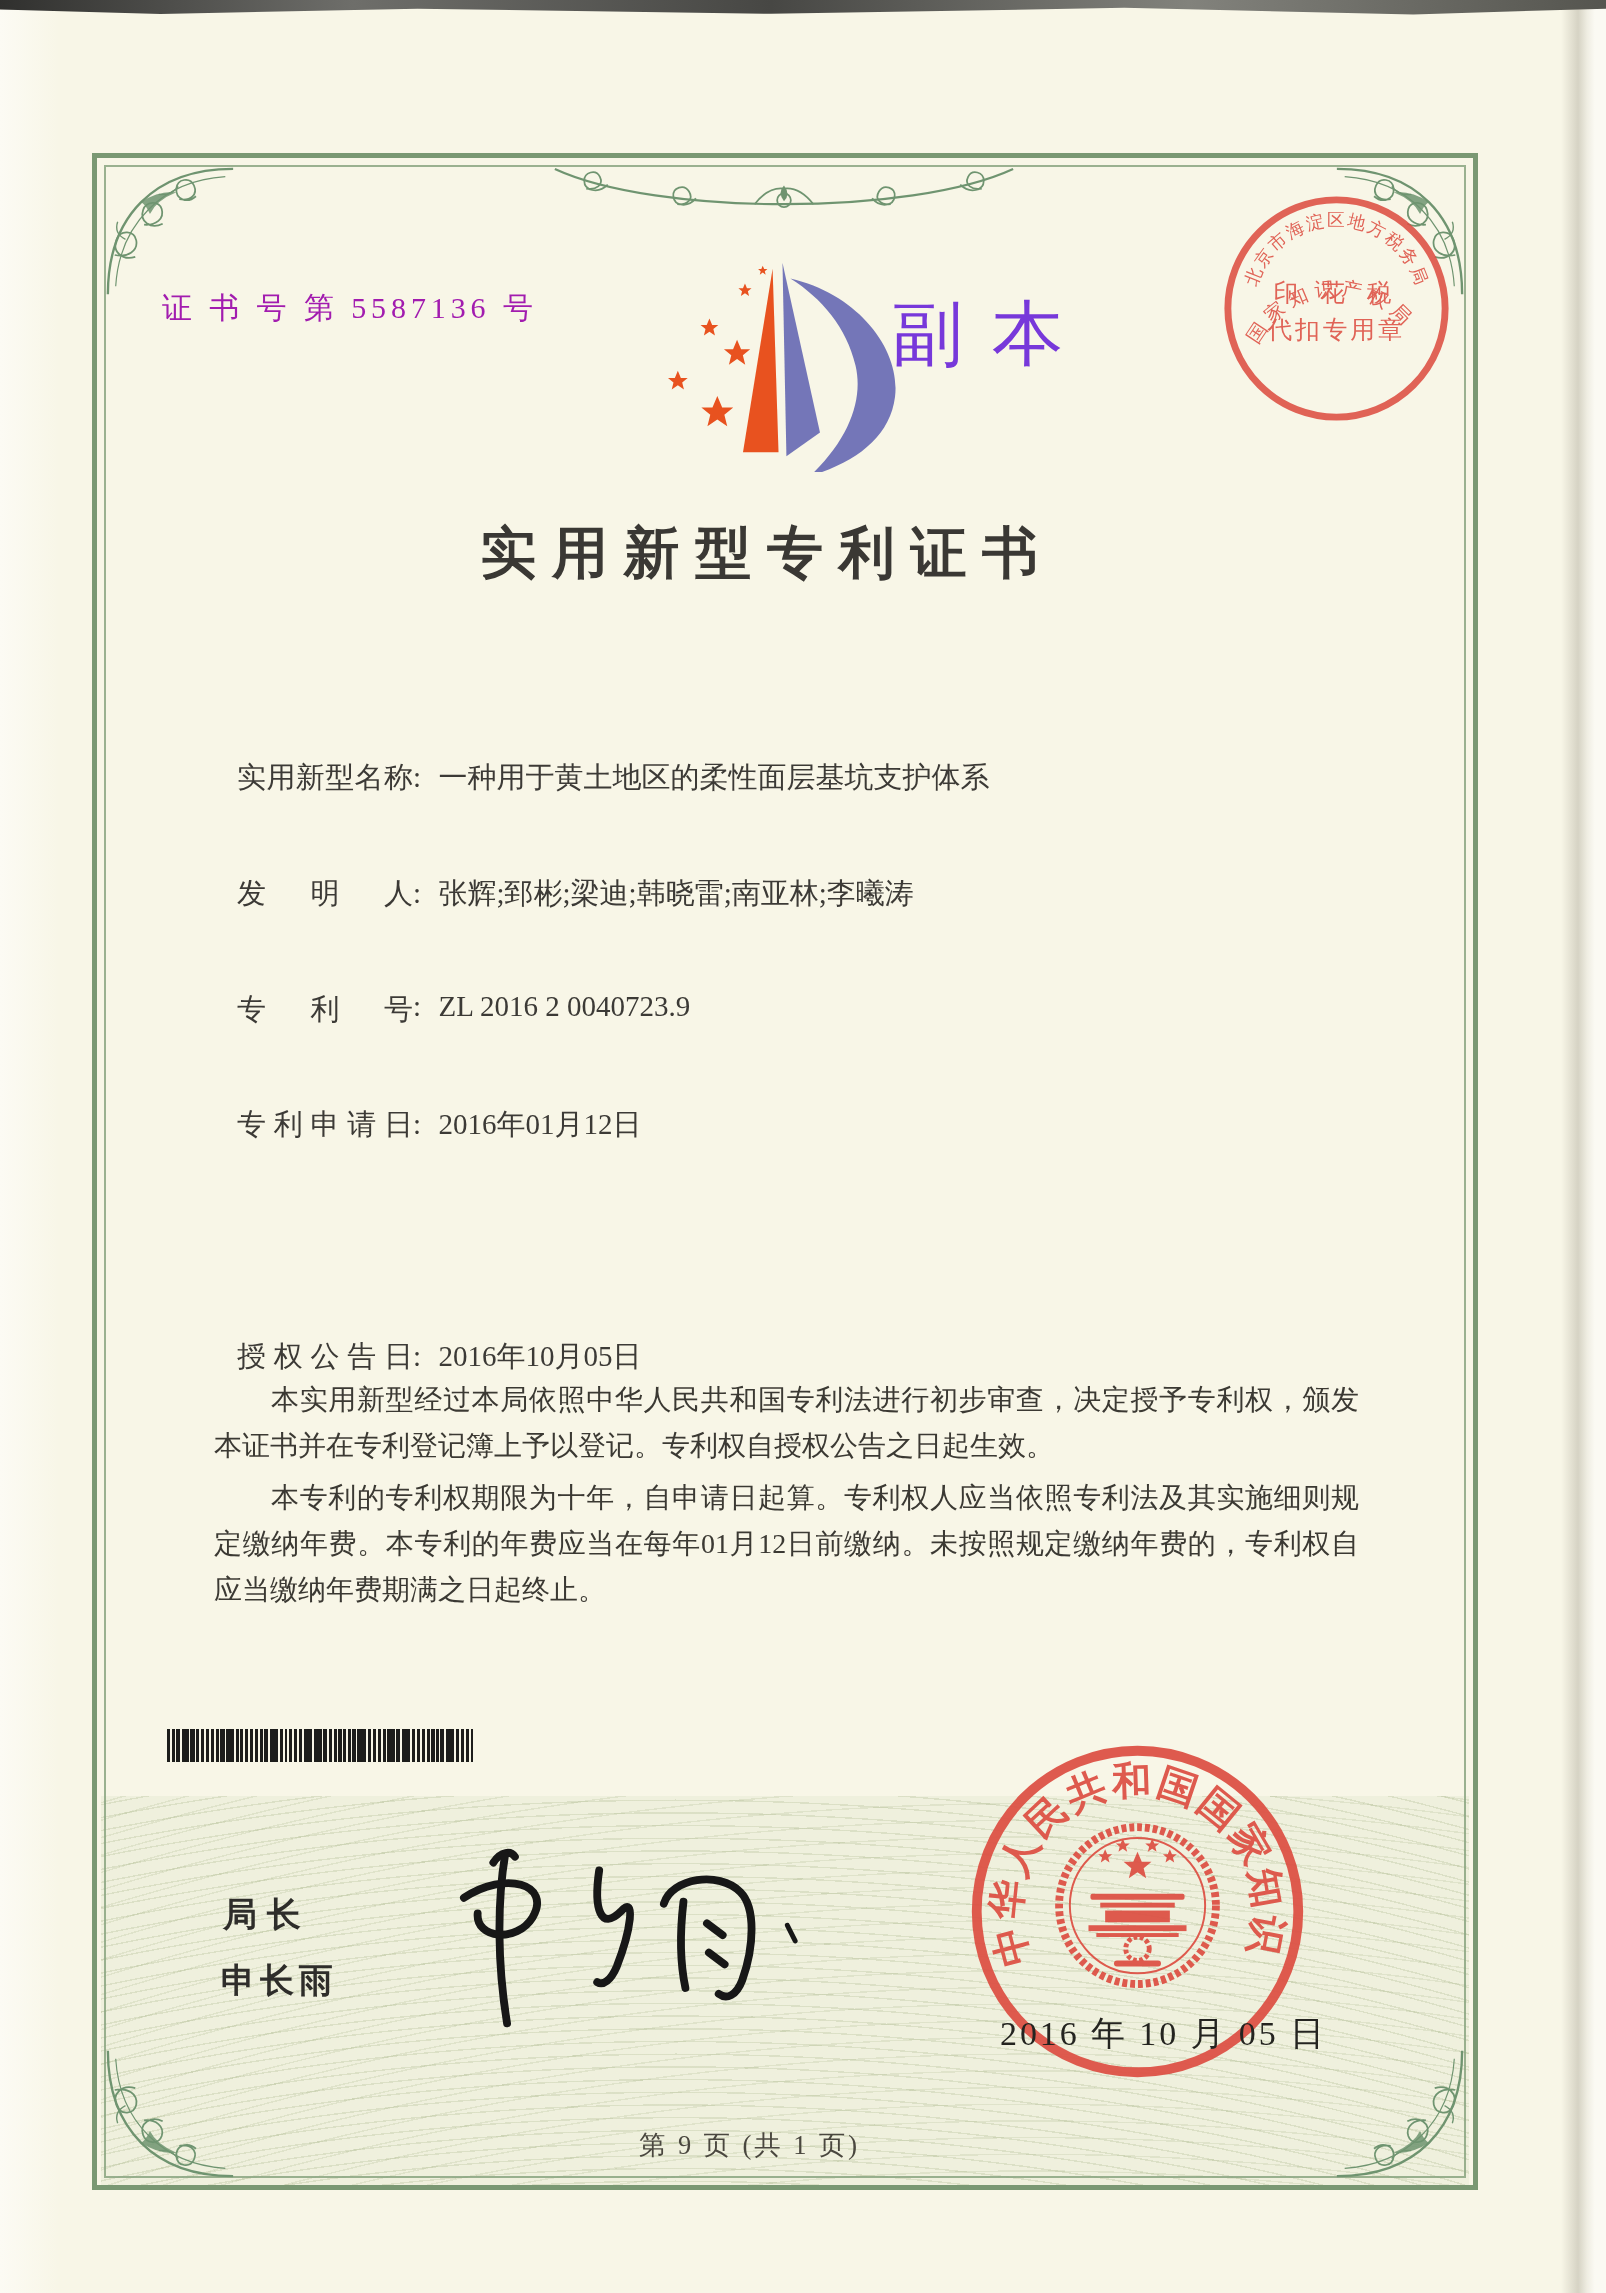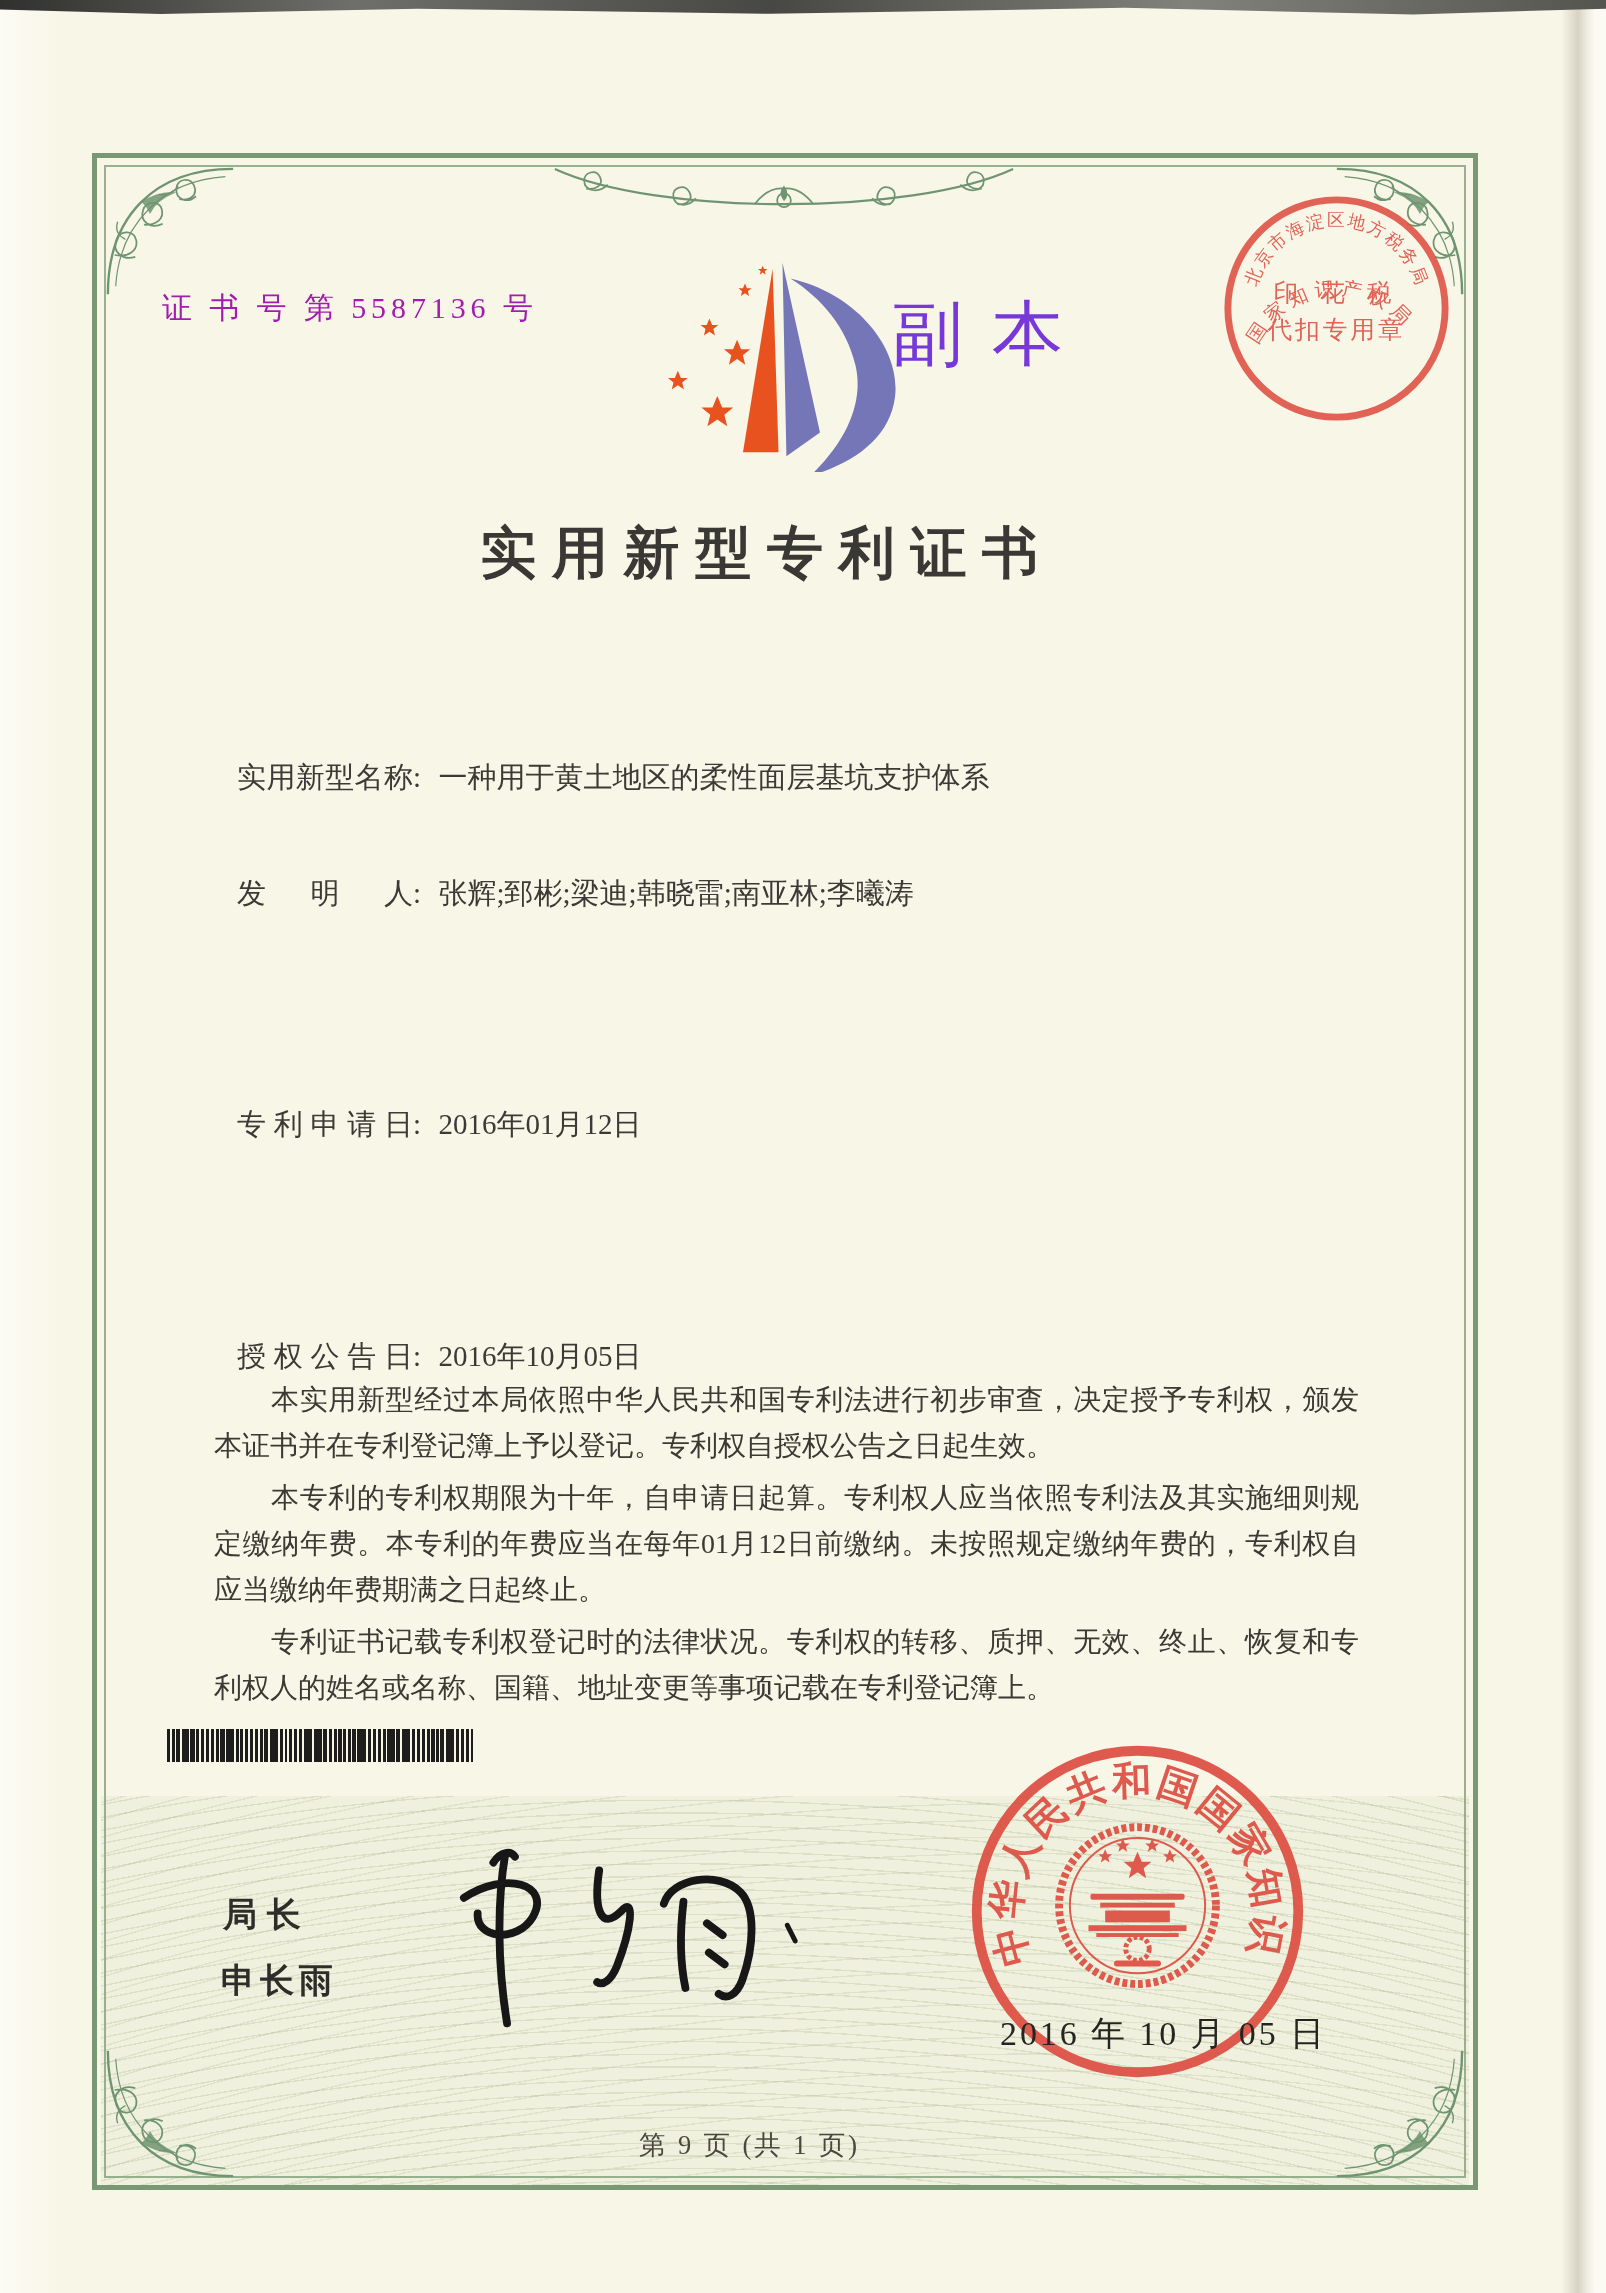--- a/index.html
+++ b/index.html
@@ -153,31 +153,33 @@
   </svg>
 
   <div class="abs title">实用新型专利证书</div>
 
   <div class="abs field f1">
     <span class="flabel">实用新型名称</span><span class="fcolon">: </span><span>一种用于黄土地区的柔性面层基坑支护体系</span>
   </div>
   <div class="abs field f2">
     <span class="flabel">发 明 人</span><span class="fcolon">: </span><span>张辉;郅彬;梁迪;韩晓雷;南亚林;李曦涛</span>
   </div>
+  <div class="abs field f3">
+    <span class="flabel">专 利 号</span><span class="fcolon">: </span><span>ZL 2016 2 0040723.9</span>
+  </div>
   <div class="abs field f4">
     <span class="flabel">专利申请日</span><span class="fcolon">: </span><span>2016年01月12日</span>
   </div>
   <div class="abs field f6">
     <span class="flabel">授权公告日</span><span class="fcolon">: </span><span>2016年10月05日</span>
   </div>
 
   <div class="abs body-text">
     <p>本实用新型经过本局依照中华人民共和国专利法进行初步审查，决定授予专利权，颁发本证书并在专利登记簿上予以登记。专利权自授权公告之日起生效。</p>
     <p>本专利的专利权期限为十年，自申请日起算。专利权人应当依照专利法及其实施细则规定缴纳年费。本专利的年费应当在每年01月12日前缴纳。未按照规定缴纳年费的，专利权自应当缴纳年费期满之日起终止。</p>
-    <p>专利证书记载专利权登记时的法律状况。专利权的转移、质押、无效、终止、恢复和专利权人的姓名或名称、国籍、地址变更等事项记载在专利登记簿上。</p>
   </div>
 
   <div class="abs barcode"></div>
 
   <div class="abs director-title">局长</div>
   <div class="abs director-name">申长雨</div>
 
   <svg class="abs" style="left:407px;top:1841px" width="402" height="196" viewBox="0 0 410 200">
     <g fill="none" stroke="#171717" stroke-width="8" stroke-linecap="round">
       <path d="M88,22 C96,10 106,10 110,16"></path>

